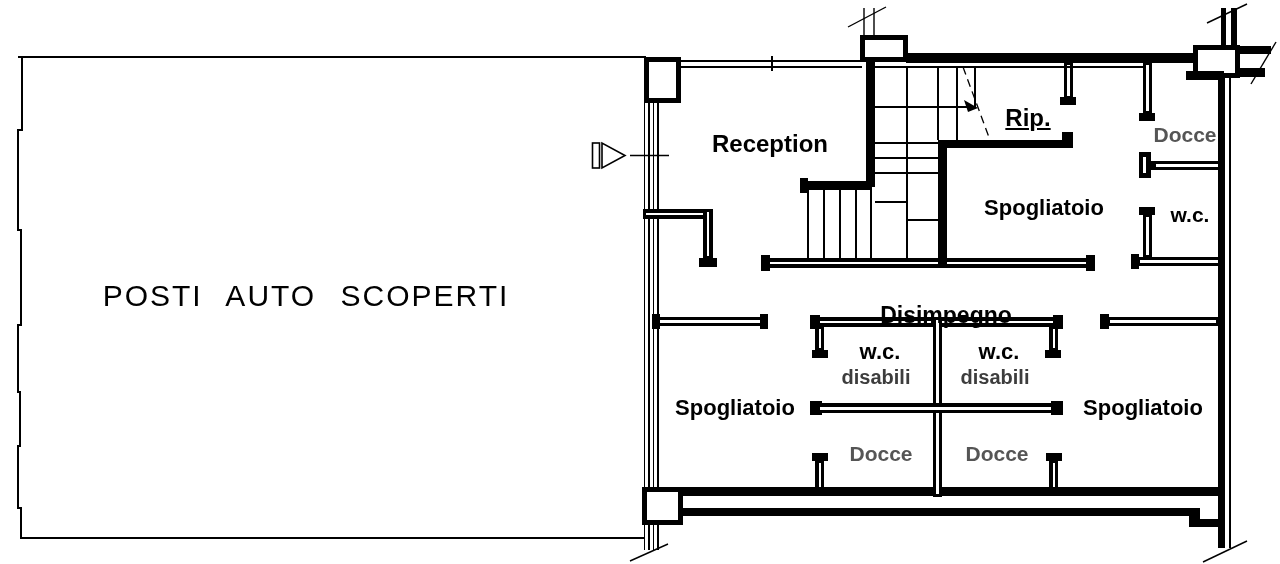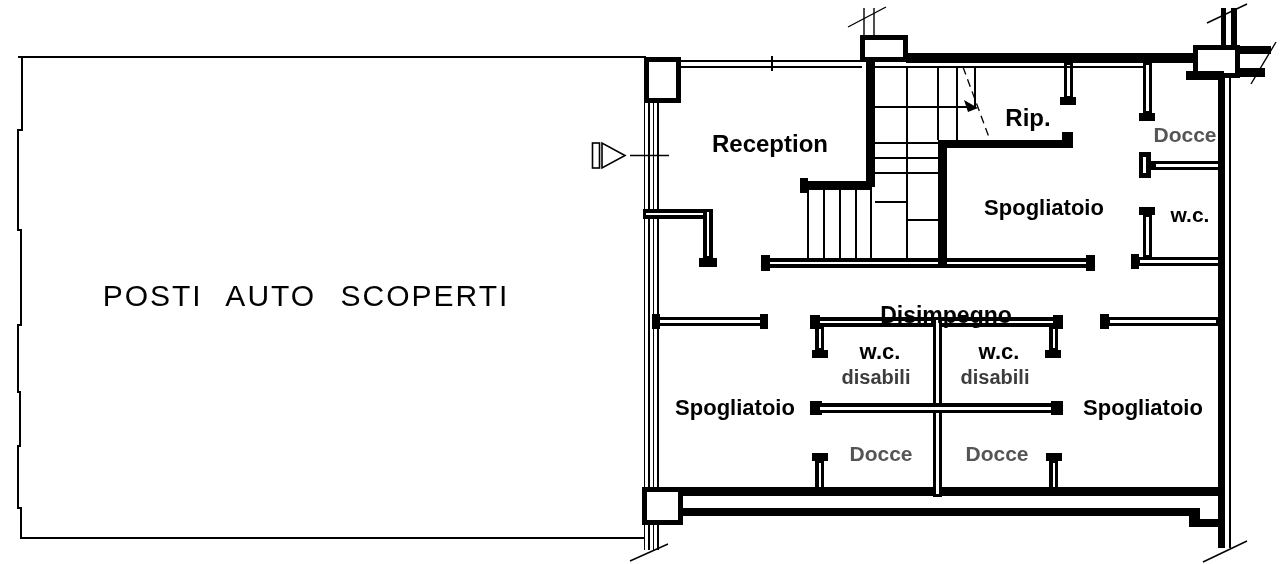--- a/index.html
+++ b/index.html
@@ -185,21 +185,21 @@
     <g shape-rendering="auto">
       <line class="ln" x1="963" y1="67" x2="990" y2="140" stroke-width="1.3" stroke-dasharray="8 5"></line>
       <polygon class="w" points="978,108 964,100 968,112"></polygon>
     </g>
   </g>
 </svg>
 
   <div class="lbl parking" style="left:306px;top:296px;font-size:30px;">POSTI AUTO SCOPERTI</div>
 
   <div class="lbl" style="left:770px;top:144px;font-size:24px;">Reception</div>
-  <div class="lbl" style="left:1028px;top:118px;font-size:24px;">Rip.</div>
+  <div class="lbl" style="left:1028px;top:118px;font-size:24px;text-decoration:underline;">Rip.</div>
   <div class="lbl muted" style="left:1185px;top:134px;font-size:21px;">Docce</div>
   <div class="lbl" style="left:1044px;top:208px;font-size:22px;">Spogliatoio</div>
   <div class="lbl" style="left:1190px;top:214px;font-size:21px;">w.c.</div>
   <div class="lbl" style="left:946px;top:291px;font-size:23px;margin-top:24px;">Disimpegno</div>
 
   <div class="lbl" style="left:880px;top:352px;font-size:22px;">w.c.</div>
   <div class="lbl muted" style="left:876px;top:377px;font-size:20px;color:#3d3d3d;">disabili</div>
   <div class="lbl" style="left:999px;top:352px;font-size:22px;">w.c.</div>
   <div class="lbl muted" style="left:995px;top:377px;font-size:20px;color:#3d3d3d;">disabili</div>
 

